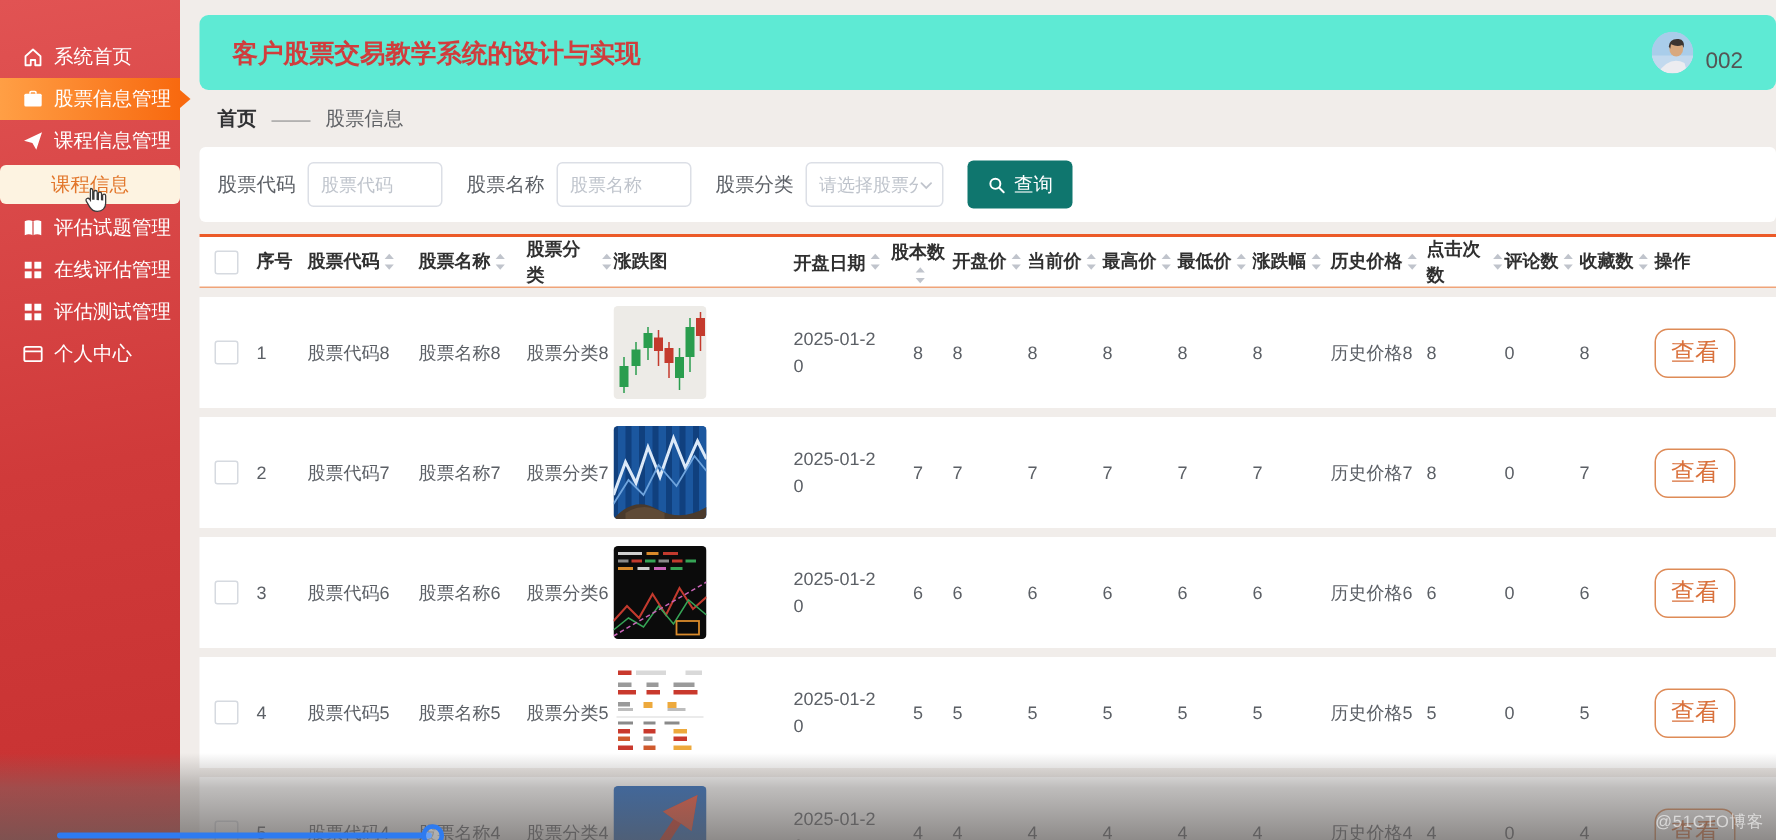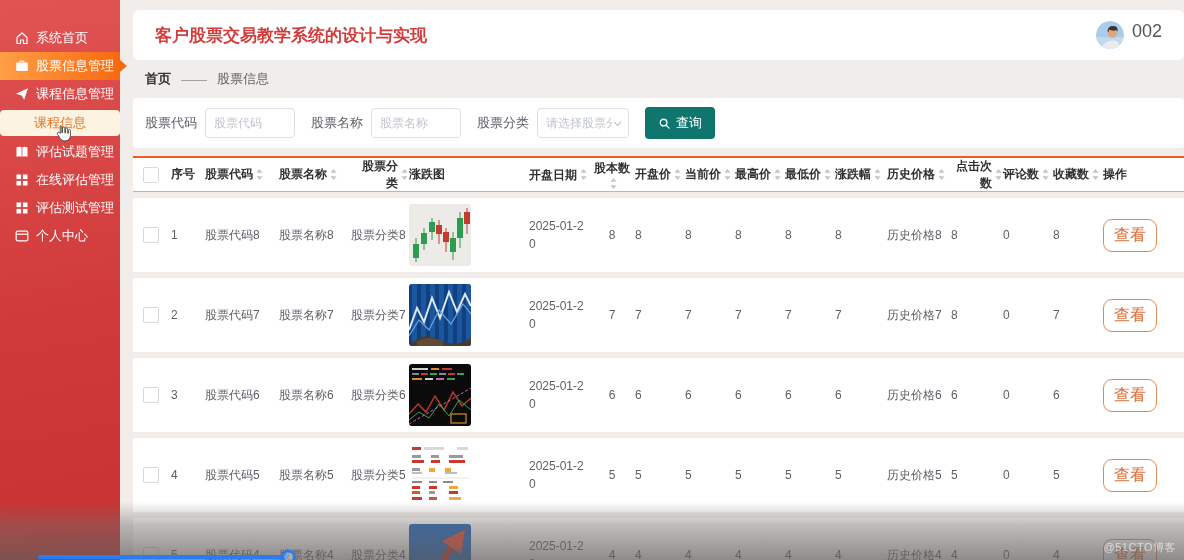--- a/index.html
+++ b/index.html
@@ -12,24 +12,24 @@
   .side-item{position:relative;display:flex;align-items:center;gap:7px;height:28px;
              padding-left:15px;color:#fff;font-size:13px;cursor:pointer;white-space:nowrap;}
   .side-item.active{background:linear-gradient(90deg,#ff9f45,#f8690f);}
   .side-item.active::after{content:'';position:absolute;right:-7px;top:50%;transform:translateY(-50%);
              border-left:7px solid #f8690f;border-top:6px solid transparent;border-bottom:6px solid transparent;}
   .side-item.sub{margin:2px 0;padding-left:0;justify-content:center;background:#fdf3e1;
              color:#e2762b;border-radius:4px;height:26px;}
   .sicon{display:flex;width:14px;flex:none;}
   
   .main{margin-left:120px;padding:10px 0 0 13px;box-sizing:border-box;}
-  .topcard{height:50px;background:#ffffff;border-radius:6px;display:flex;align-items:center;
+  .topcard{height:50px;background:#5eead4;border-radius:6px;display:flex;align-items:center;
            justify-content:space-between;padding:0 22px;}
   .topcard h1{font-size:17px;color:#d03d3d;margin:0;font-weight:700;}
-  .userbox{display:flex;align-items:flex-start;gap:8px;font-size:18px;color:#555;}
+  .userbox{display:flex;align-items:flex-end;gap:8px;font-size:15px;color:#555;}
   .avatar{width:28px;height:28px;border-radius:50%;overflow:hidden;display:block;cursor:pointer;}
   .breadcrumb{display:flex;align-items:center;gap:10px;height:26px;margin:6px 12px;font-size:13px;}
   .bc-home{color:#303133;font-weight:700;cursor:pointer;}
   .bc-sep{color:#9a9a9a;}
   .bc-cur{color:#606266;}
   
   .filtercard{display:flex;align-items:center;background:#fff;border-radius:4px;height:50px;
               margin-top:2px;padding:0 12px;font-size:13px;color:#5c6066;}
   .fgroup{display:flex;align-items:center;gap:8px;margin-right:16px;}
   .filtercard input{width:90px;height:30px;border:1px solid #dcdfe6;border-radius:4px;
@@ -38,21 +38,21 @@
   .selectbox{width:92px;height:30px;border:1px solid #dcdfe6;border-radius:4px;display:flex;
               align-items:center;justify-content:space-between;padding:0 5px 0 8px;color:#bfc4cc;
               font-size:12px;box-sizing:border-box;cursor:pointer;background:#fff;}
   .selectbox .ph{overflow:hidden;white-space:nowrap;}
   .searchbtn{display:flex;align-items:center;gap:5px;background:#0f766e;color:#fff;border:none;
               border-radius:4px;height:32px;padding:0 13px;font-size:13px;cursor:pointer;}
   
   .tablewrap{margin-top:8px;}
   .trow{display:flex;align-items:center;background:#fff;padding-left:10px;}
   .thead{height:36px;border-top:2px solid #ec5a28;border-bottom:1px solid #f0a479;
-         font-weight:700;font-size:12px;color:#303030;box-sizing:border-box;text-align:right;}
+         font-weight:700;font-size:12px;color:#303030;box-sizing:border-box;}
   .tdata{height:74px;margin-top:6px;font-size:12px;color:#5c6066;}
   .cb{width:14px;height:14px;border:1px solid #d6dae0;border-radius:2px;background:#fff;
       margin-right:12px;flex:none;cursor:pointer;}
   .th,.td{flex:none;display:flex;align-items:center;overflow:visible;}
   .caret{margin-left:2px;display:flex;}
   .col-index{width:34px;}
   .col-code{width:74px;}
   .col-name{width:72px;}
   .col-cat{width:58px;}
   .col-chart{width:120px;}

